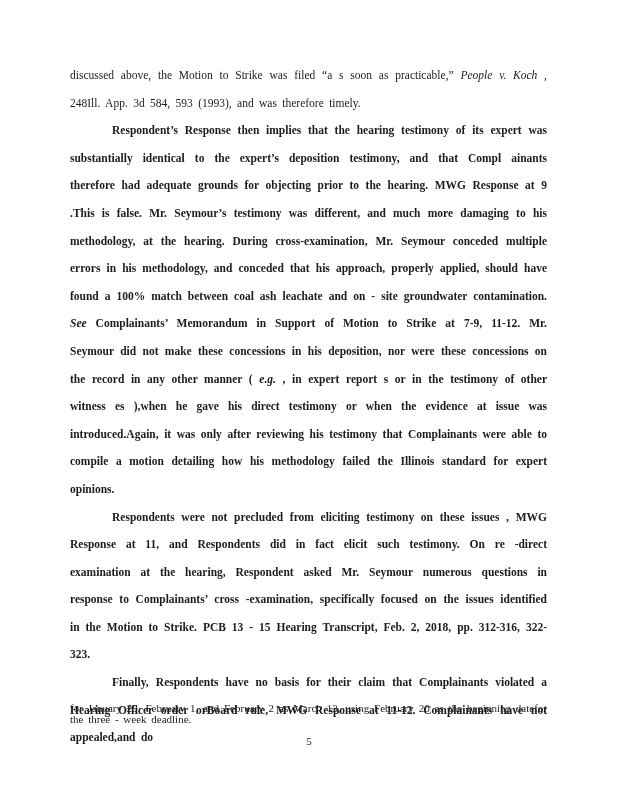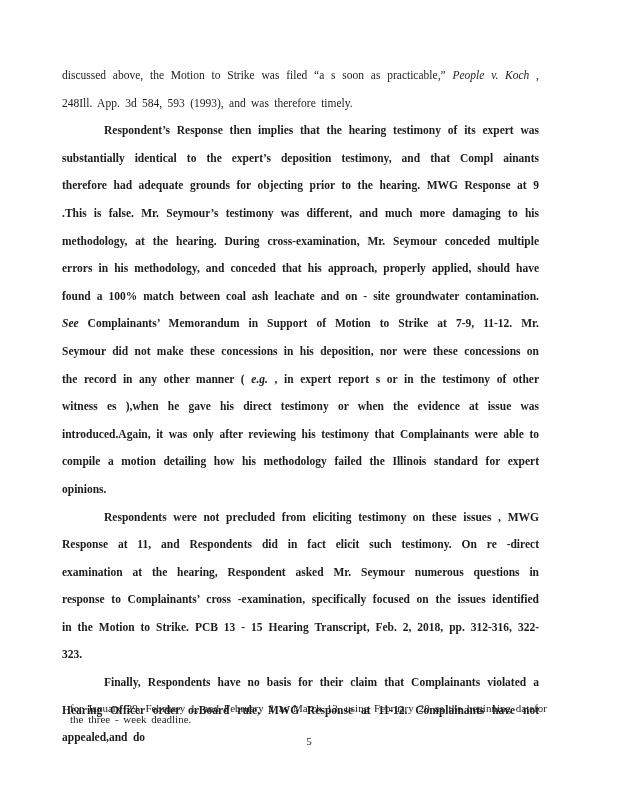--- a/index.html
+++ b/index.html
@@ -14,21 +14,21 @@
   .page {
     position: relative;
     width: 618px;
     height: 800px;
     overflow: hidden;
     background: #ffffff;
   }
   .text-body {
     position: absolute;
     top: 62px;
-    left: 62px;
+    left: 70px;
     width: 477px;
     font-size: 11.5px;
   }
   .text-body p {
     margin: 0;
     text-align: justify;
     line-height: 27.6px;
     word-spacing: 2.5px;
   }
   .text-body p.indent {

